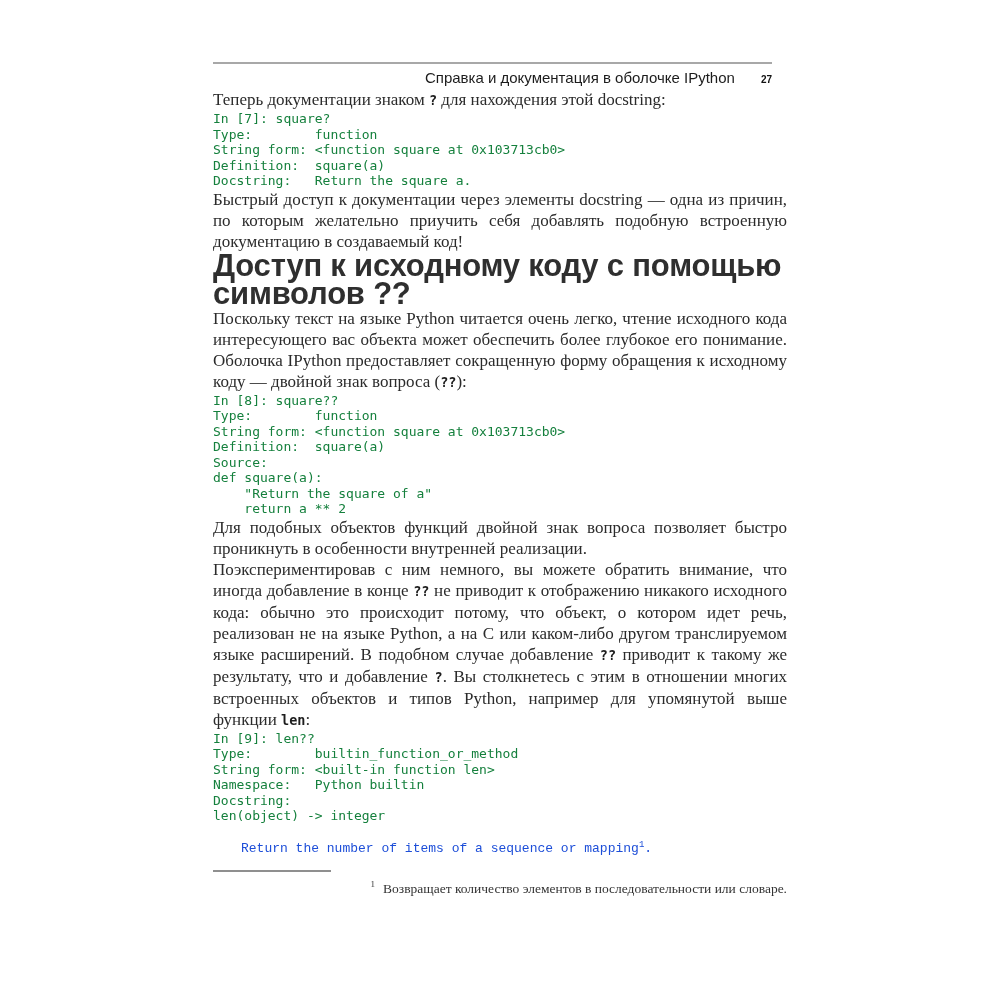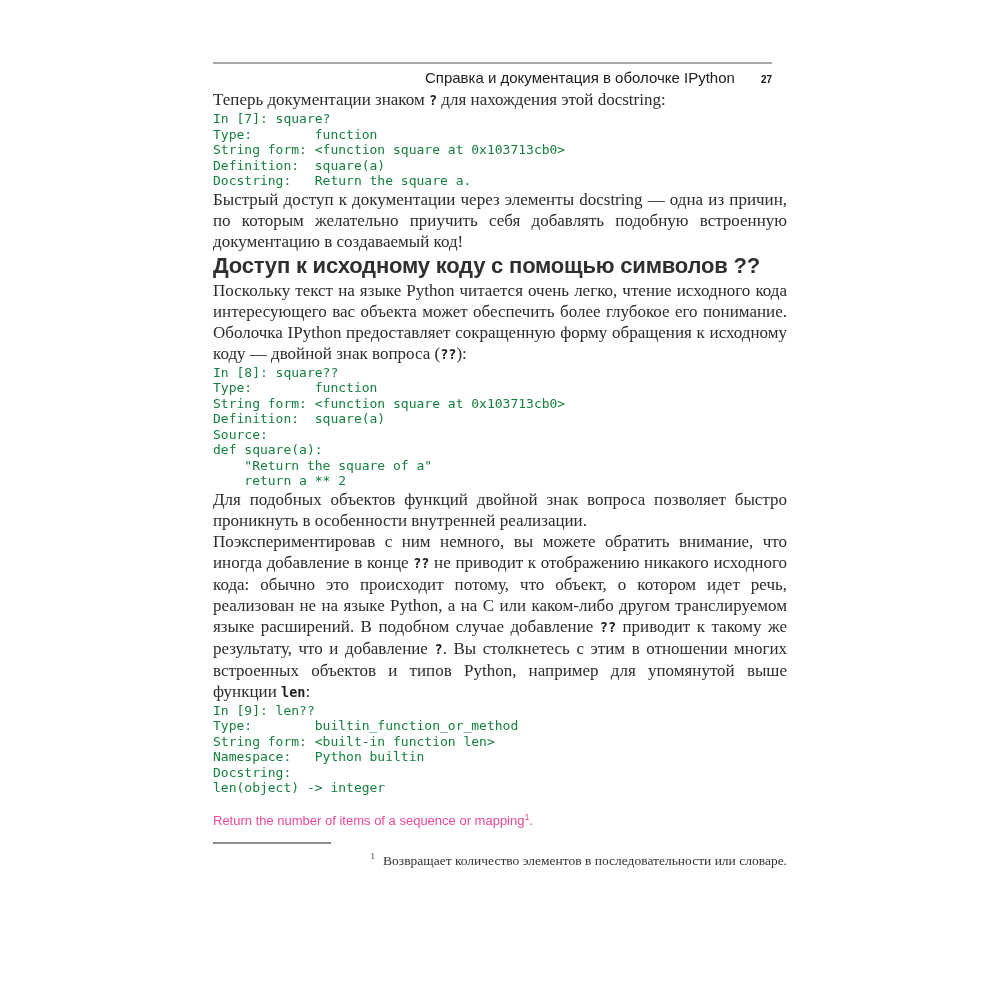--- a/index.html
+++ b/index.html
@@ -10,24 +10,24 @@
   .head-row{width:559px;display:flex;justify-content:flex-end;align-items:baseline;gap:26px;margin-top:5px;
     font-family:"Liberation Sans",sans-serif;font-size:15px;color:#1c1c1c;line-height:18px;}
   .head-page{font-weight:bold;font-size:10px;color:#111;}
 
   p.body{font-family:"Liberation Serif",serif;font-size:17px;line-height:21px;
     text-align:justify;color:#2b2b2b;margin:0;}
   .icode{font-family:"DejaVu Sans Mono",monospace;font-weight:bold;font-size:13.5px;color:#1d1d1d;}
 
   pre.code{font-family:"DejaVu Sans Mono",monospace;font-size:13px;line-height:15.5px;
     color:#15803d;margin:0;white-space:pre;}
-  .return-line{font-family:Liberation Sans, sans-serif;font-size:13px;line-height:15.5px;color:#ec4899;}
+  .return-line{font-family:Liberation Mono, monospace;font-size:13px;line-height:15.5px;color:#1d4ed8;margin-left:28px;}
   .return-line sup{font-size:9px;}
 
-  h1.section-heading{font-family:"Liberation Sans",sans-serif;font-size:22px;font-weight:700;
+  h1.section-heading{font-family:"Liberation Sans",sans-serif;font-size:31px;font-weight:700;
     color:#2f2f2f;margin:0;letter-spacing:-0.2px;line-height:28px;}
 
   .footnote-rule{width:118px;height:2px;background:#8f8f8f;}
   p.footnote{font-family:"Liberation Serif",serif;font-size:13.5px;line-height:17px;color:#333;
     margin:4px 0 0 0;padding-left:19px;text-indent:-19px;text-align:right;}
   p.footnote sup{font-size:9px;padding-right:8px;}
 
   .mt-para1{margin-top:30px;}
   .mt-code1{margin-top:8px;}
   .mt-para2{margin-top:8px;}

